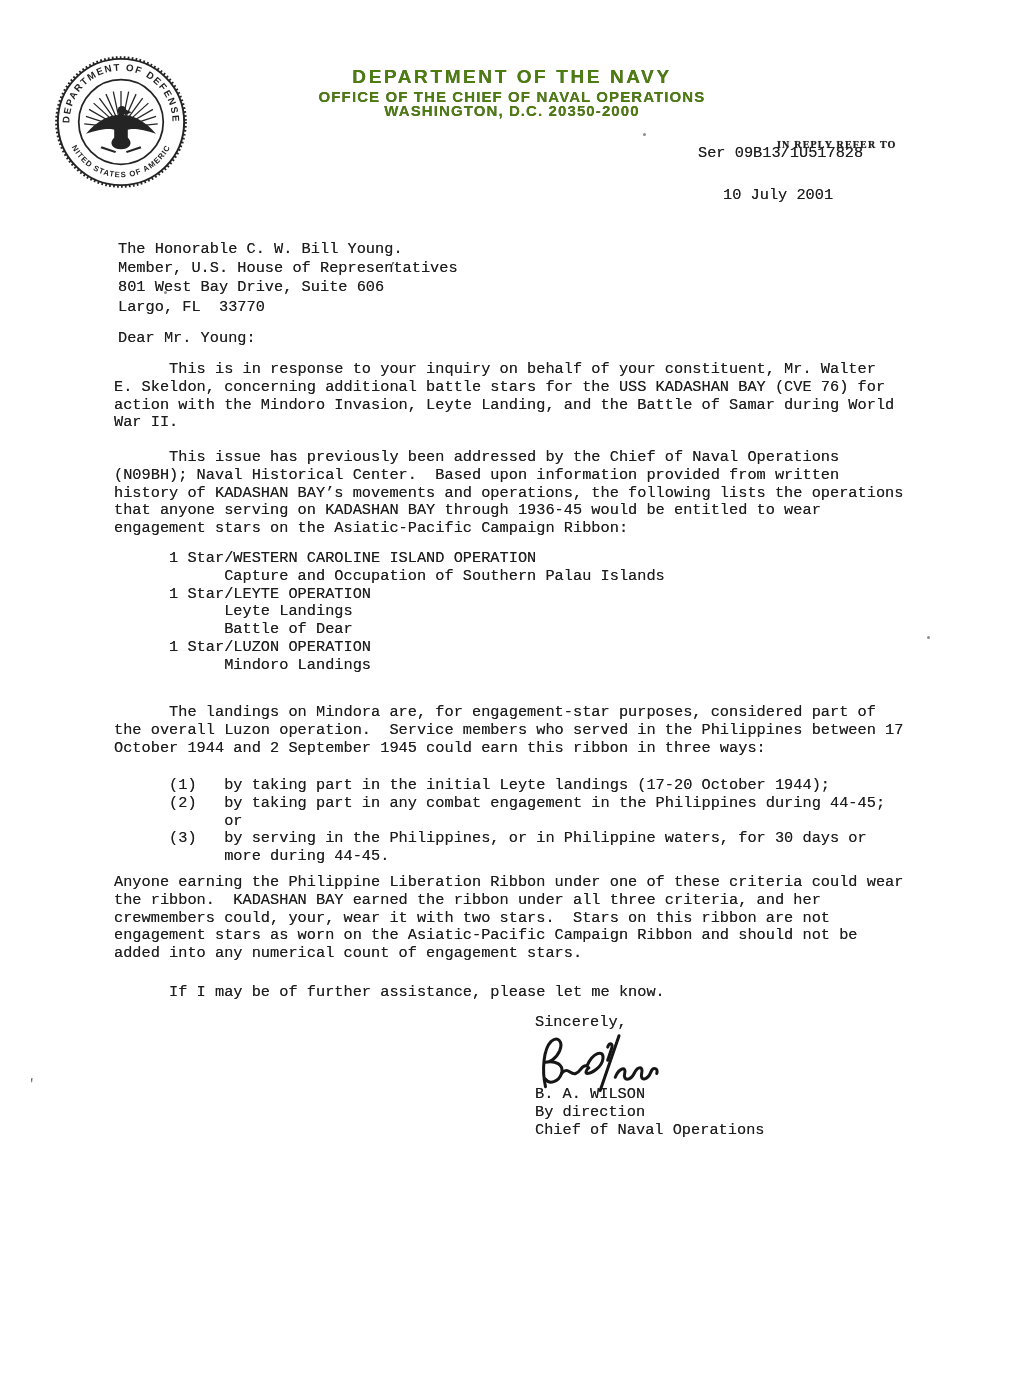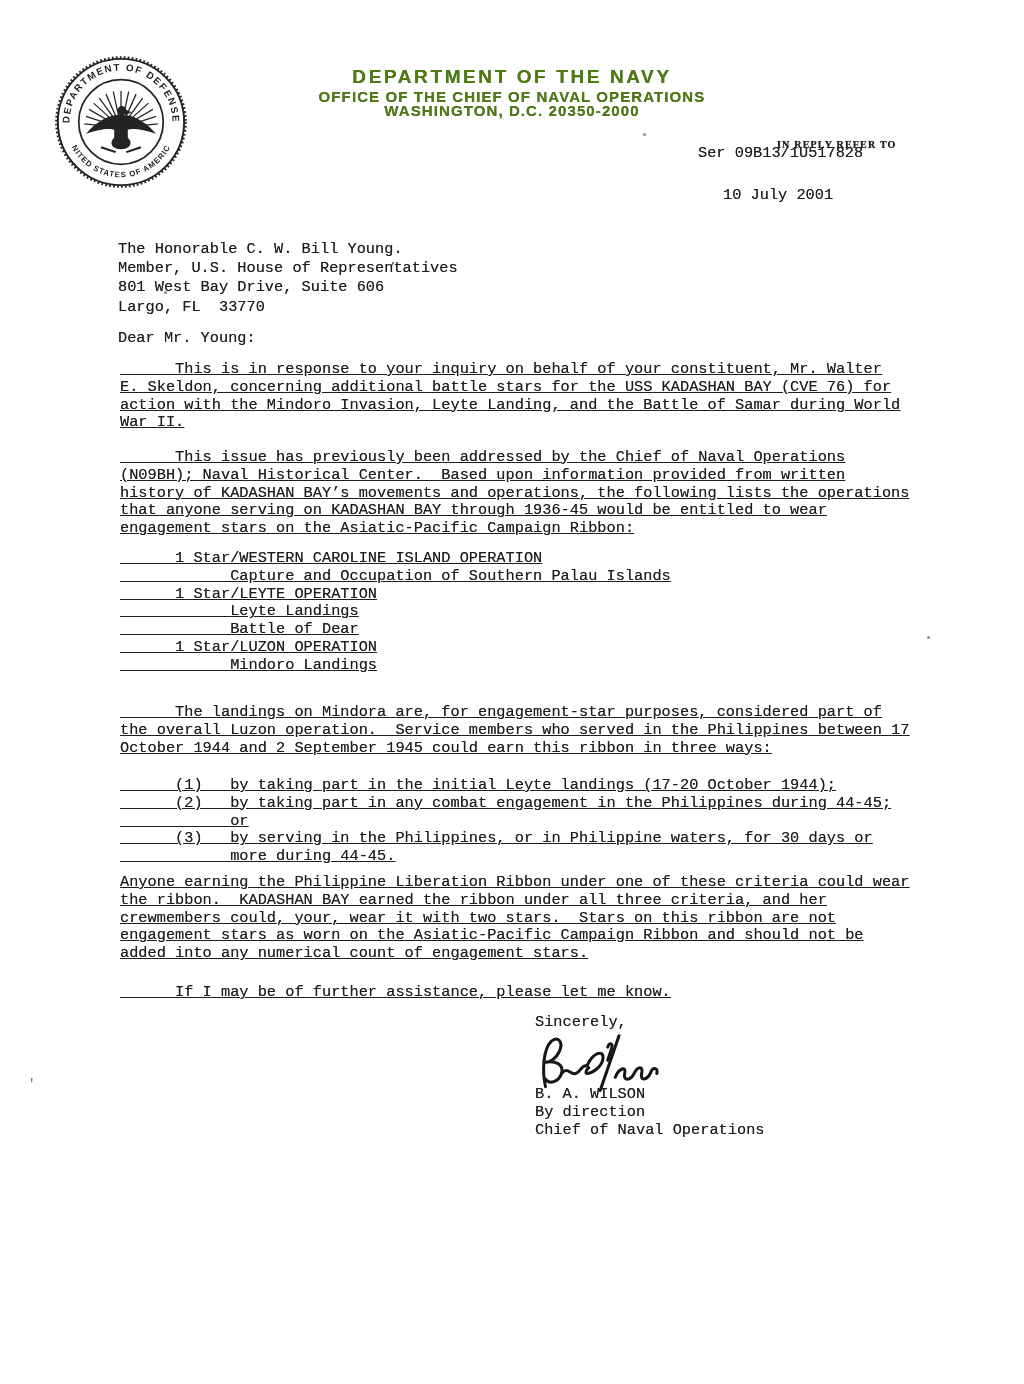--- a/index.html
+++ b/index.html
@@ -41,21 +41,21 @@
     font-family: Liberation Serif, serif;
     font-weight: bold; font-size: 10px; letter-spacing: 1.2px;
     color: #222; text-shadow: 0 0 0.7px rgba(20,20,20,0.8);
   }
   .ser  { position: absolute; top: 145px; left: 698px; white-space: pre; }
   .date { position: absolute; top: 166px; left: 723px; white-space: pre; margin-top: 21px; }
 
   .recipient  { position: absolute; top: 208px; left: 118px; line-height: 19.2px; margin-top: 32px; }
   .salutation { position: absolute; top: 330px; left: 118px; white-space: pre; }
 
-  .block { position: absolute; left: 120px; text-decoration: underline; }
+  .block { position: absolute; left: 114px; }
 
   .sincerely { position: absolute; top: 1014px; left: 535px; white-space: pre; }
   .signer    { position: absolute; top: 1085px; left: 535px; line-height: 18.1px; }
 
   .seal { position: absolute; top: 53px; left: 53px; filter: blur(0.3px); }
   .signature-svg { position: absolute; top: 1032px; left: 528px; }
 
   
   .artifact {
     position: absolute;

